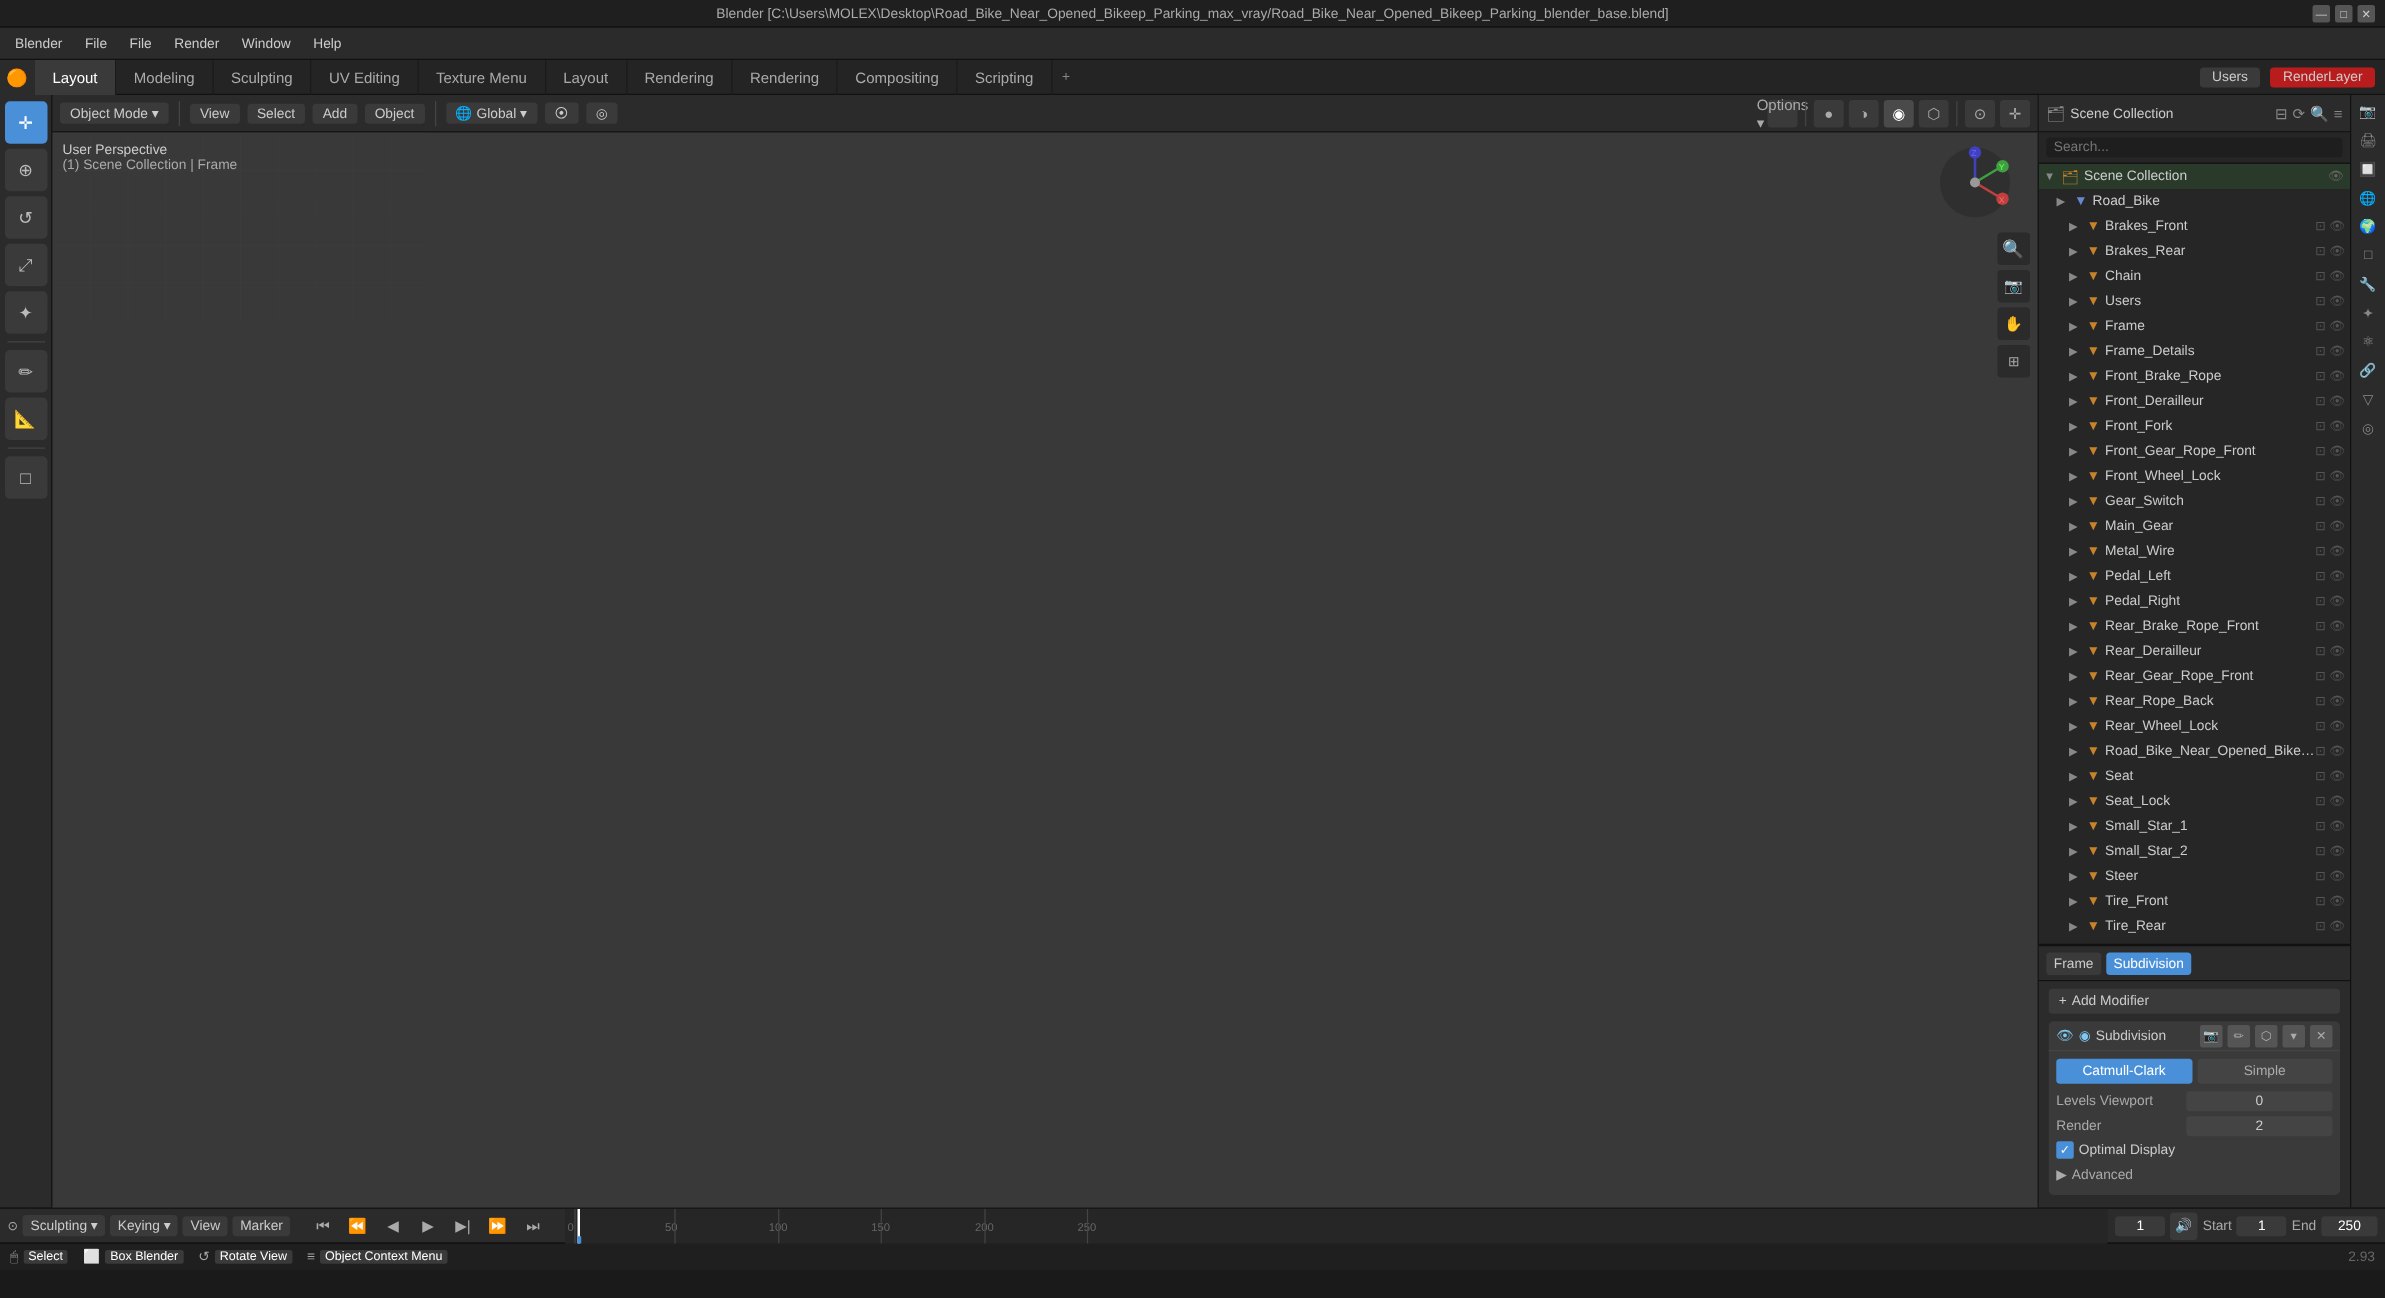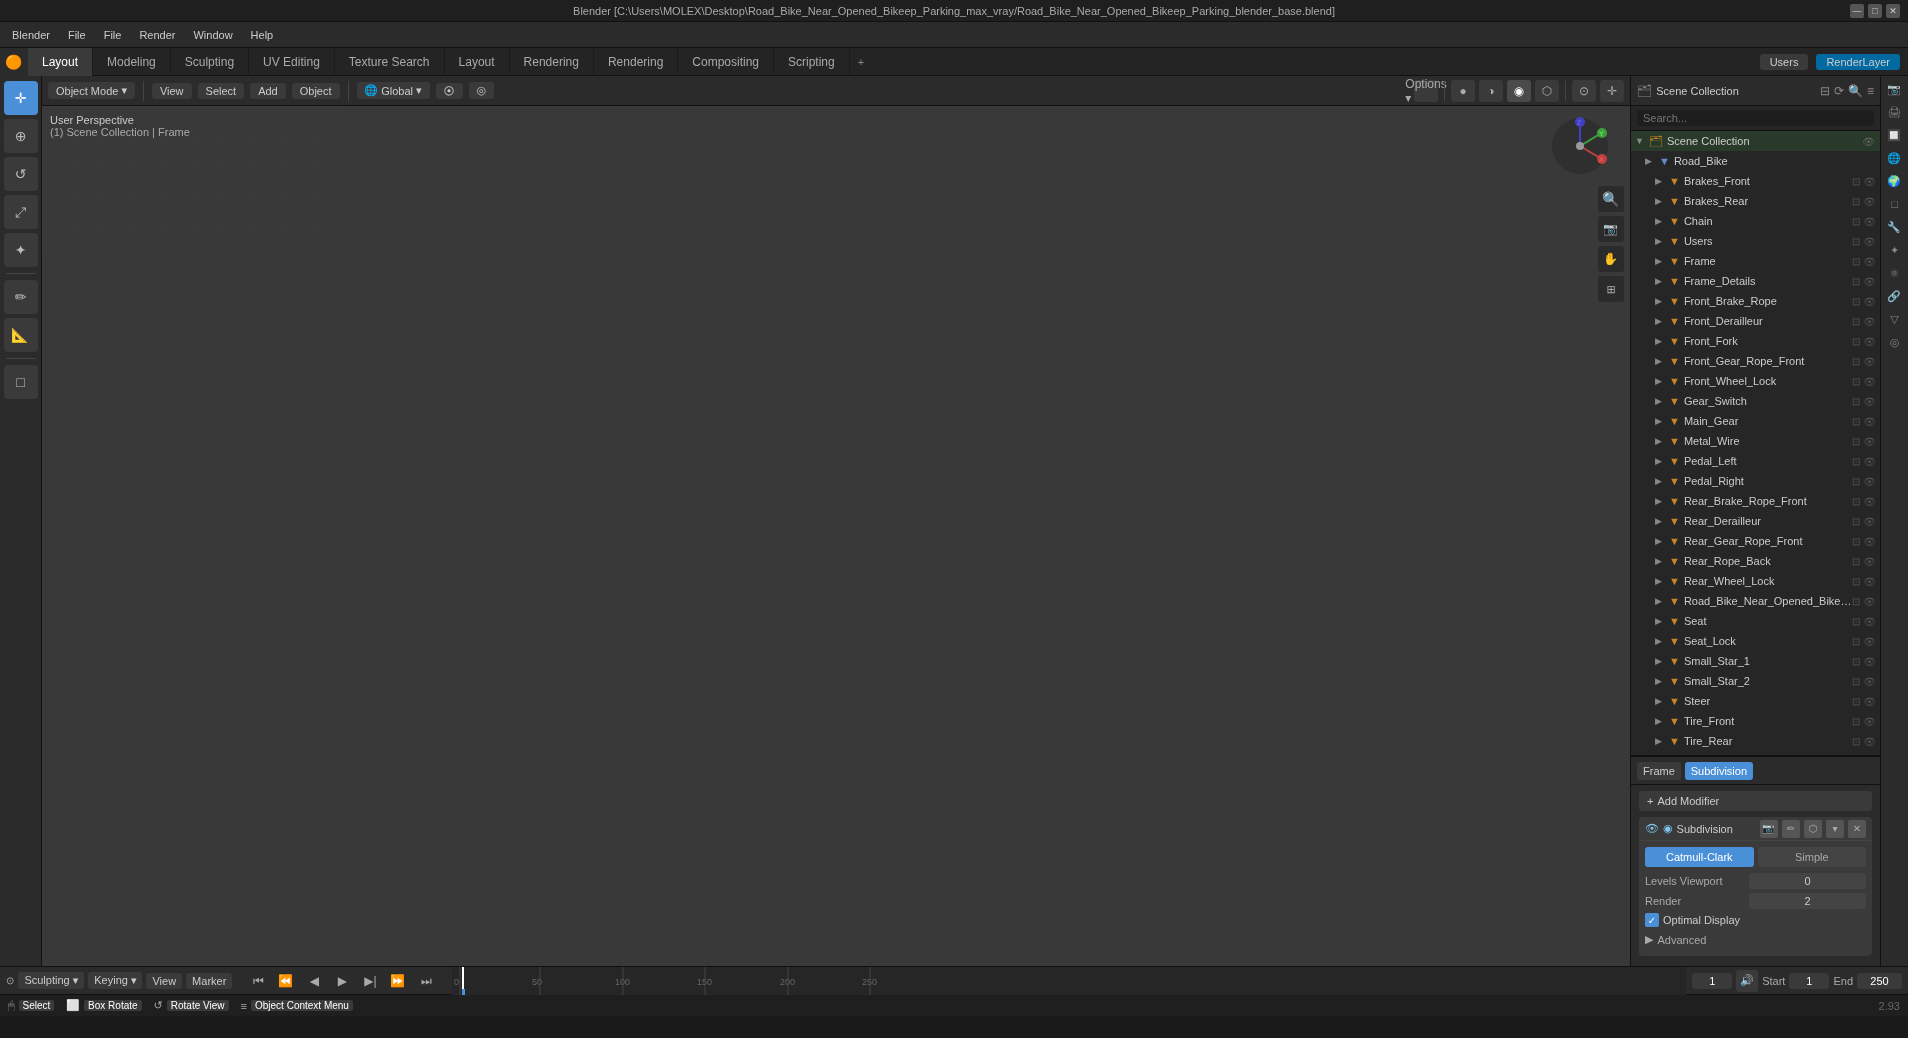--- a/index.html
+++ b/index.html
@@ -592,30 +592,30 @@
   <div class="menu-item">Window</div>
   <div class="menu-item">Help</div>
 </div>
 
 <div id="workspace-tabs">
   <div class="blender-logo">🟠</div>
   <div class="workspace-tab active">Layout</div>
   <div class="workspace-tab">Modeling</div>
   <div class="workspace-tab">Sculpting</div>
   <div class="workspace-tab">UV Editing</div>
-  <div class="workspace-tab">Texture Search</div>
+  <div class="workspace-tab">Texture Menu</div>
   <div class="workspace-tab">Layout</div>
   <div class="workspace-tab">Rendering</div>
   <div class="workspace-tab">Rendering</div>
   <div class="workspace-tab">Compositing</div>
   <div class="workspace-tab">Scripting</div>
   <div class="workspace-add">+</div>
   <div style="margin-left:auto;display:flex;align-items:center;gap:8px;padding-right:8px;">
     <div style="background:#3a3a3a;border-radius:3px;padding:2px 10px;color:#ccc;font-size:11px;cursor:pointer;">Users</div>
-    <div style="background:#0369a1;border-radius:3px;padding:2px 10px;color:#ccc;font-size:11px;cursor:pointer;">RenderLayer</div>
+    <div style="background:#b91c1c;border-radius:3px;padding:2px 10px;color:#ccc;font-size:11px;cursor:pointer;">RenderLayer</div>
   </div>
 </div>
 
 <div id="main-layout" style="display:flex;height:calc(1038px - 22px - 26px - 28px - 50px - 22px);">
 
   <div id="left-toolbar">
     <div class="tool-btn active">✛</div>
     <div class="tool-btn">⊕</div>
     <div class="tool-btn">↺</div>
     <div class="tool-btn">⤢</div>
@@ -1243,21 +1243,21 @@
     </div>
   </div>
 
   <div id="status-bar">
     <div class="status-item">
       <span>🖱</span>
       <span class="status-key">Select</span>
     </div>
     <div class="status-item">
       <span>⬜</span>
-      <span class="status-key">Box Rotate</span>
+      <span class="status-key">Box Blender</span>
     </div>
     <div class="status-item">
       <span>↺</span>
       <span class="status-key">Rotate View</span>
     </div>
     <div class="status-item">
       <span>≡</span>
       <span class="status-key">Object Context Menu</span>
     </div>
     <div style="margin-left:auto;color:#666;font-size:11px;">2.93</div>

